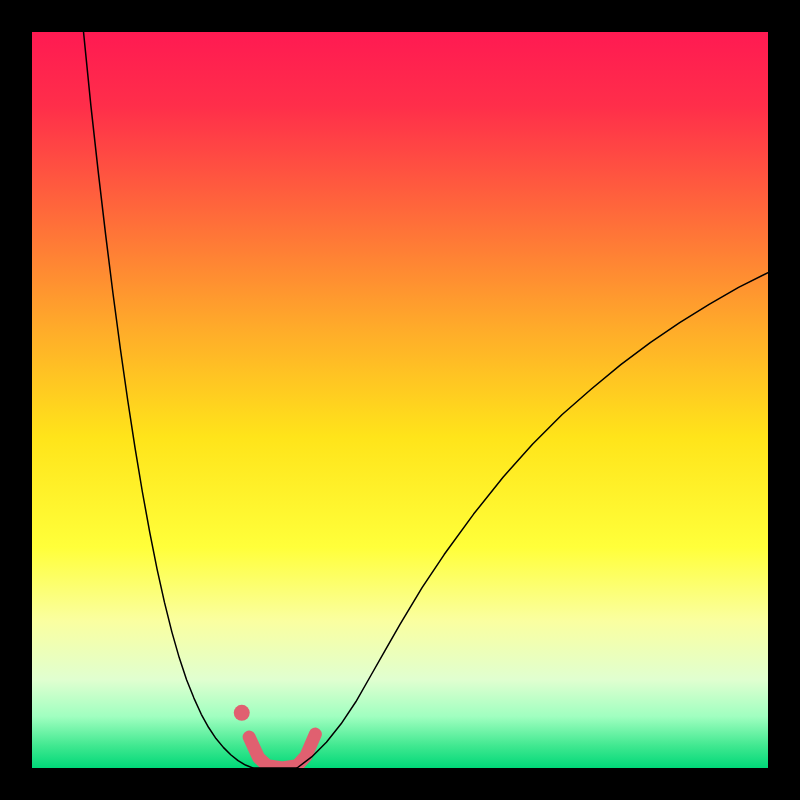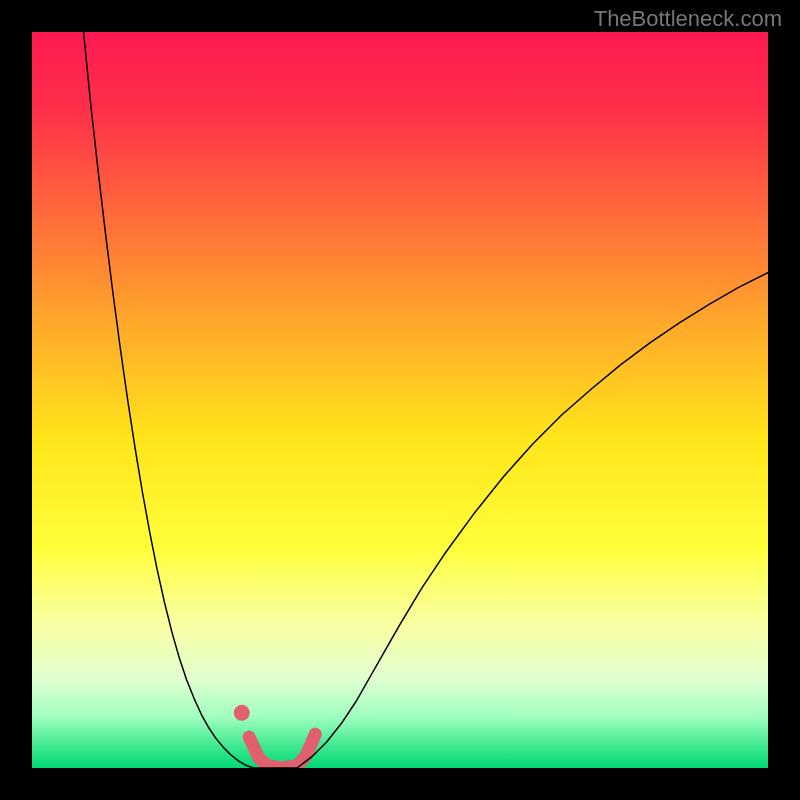--- a/index.html
+++ b/index.html
@@ -34,21 +34,20 @@
     color: #777;
     font-size: 22px;
     font-weight: 500;
     z-index: 10;
   }
 </style>
 </head>
 <body>
 
 <div class="frame">
-  <div class="watermark">TheBottleneck.com</div>
   <div class="plot-area">
     <svg id="chart-svg" width="736" height="736" viewBox="0 0 736 736">
         <defs>
           <linearGradient id="bg" x1="0" y1="0" x2="0" y2="1">
             <stop offset="0%" stop-color="#ff1a52"></stop>
             <stop offset="10%" stop-color="#ff2e4a"></stop>
             <stop offset="25%" stop-color="#ff6b3a"></stop>
             <stop offset="40%" stop-color="#ffaa2a"></stop>
             <stop offset="55.00000000000001%" stop-color="#ffe41a"></stop>
             <stop offset="70%" stop-color="#ffff3a"></stop>

